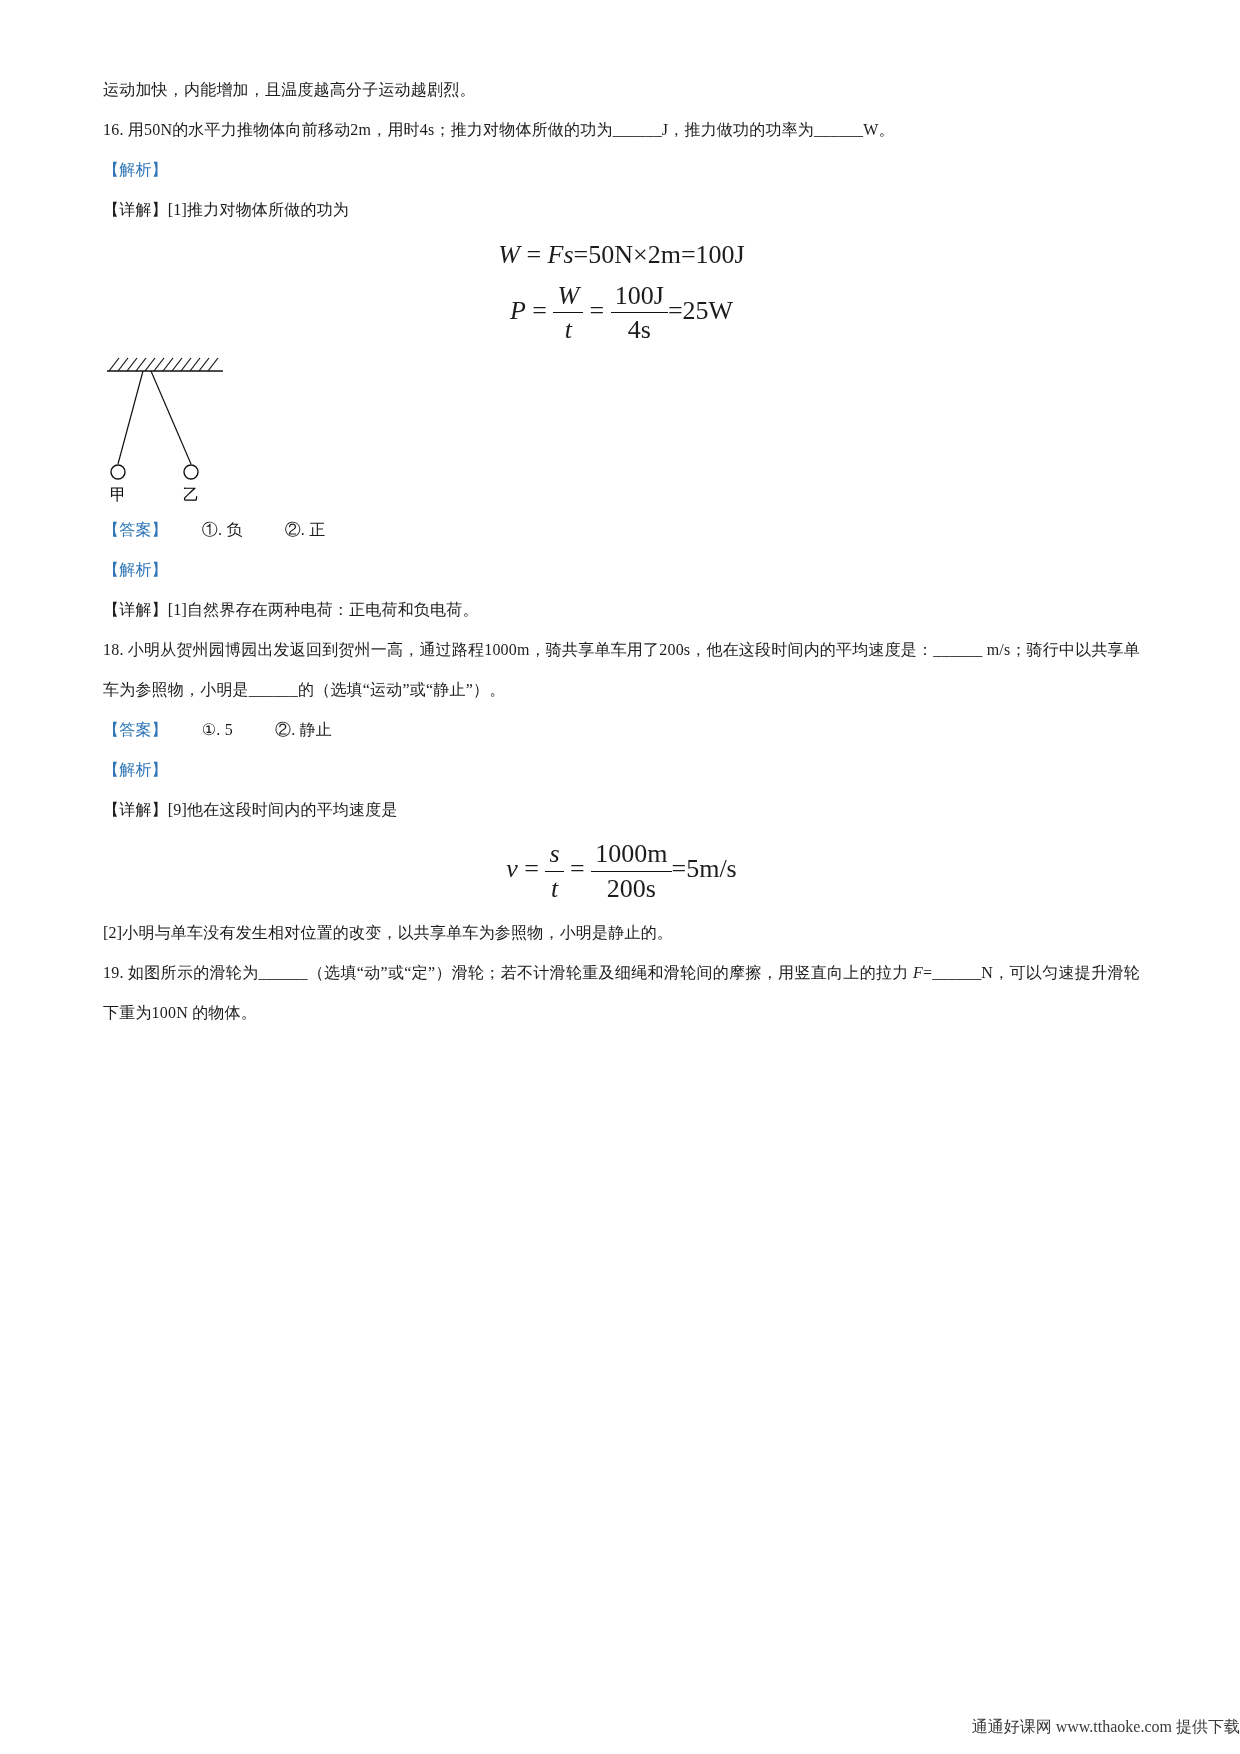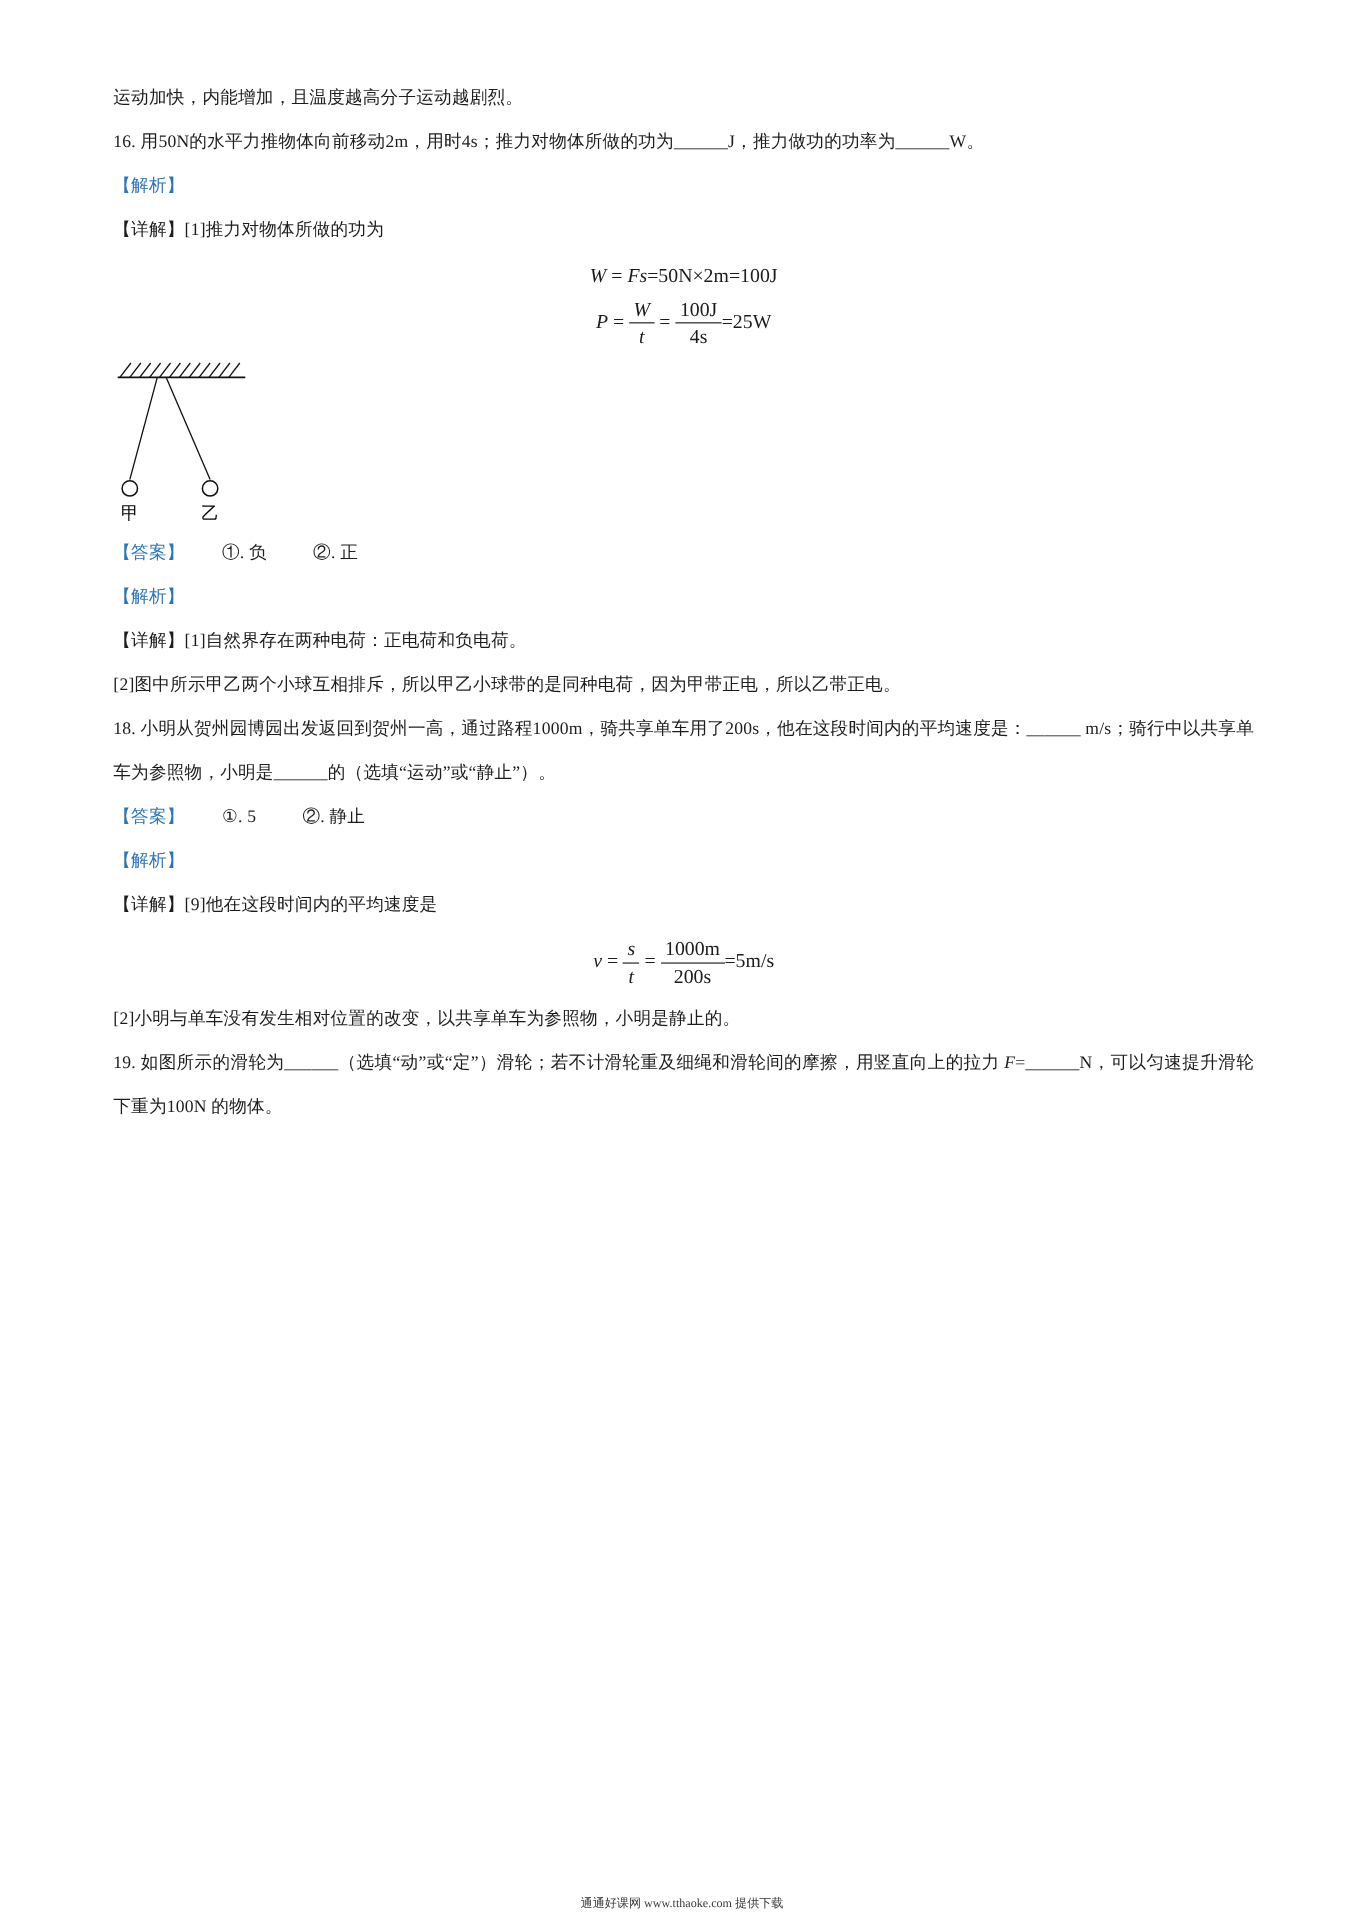--- a/index.html
+++ b/index.html
@@ -20,42 +20,42 @@
     line-height: 2.5;
     text-align: justify;
     letter-spacing: 0.2px;
   }
   .blue { color: #2E75B6; }
   .gap-after { margin-right: 34px; }
   .ans-1 { }
   .ans-2 { margin-left: 42px; }
   .formula {
     text-align: center;
-    font-size: 18px;
+    font-size: 26px;
     margin: 9px 0;
     white-space: pre;
     line-height: 1.25;
     font-family: "Liberation Serif", "DejaVu Serif", serif;
   }
   .mvar { font-style: italic; }
   .frac {
     display: inline-block;
     vertical-align: middle;
     text-align: center;
     line-height: 1.15;
   }
   .frac .num { display: block; border-bottom: 1.4px solid #111; padding: 0 4px 2px; }
   .frac .den { display: block; padding: 2px 4px 0; }
   .figure { margin: 8px 0 0 2px; }
   .fig-label { font-size: 16px; font-family: "Liberation Serif", serif; }
   .footer {
     position: absolute;
     left: 0; right: 0; bottom: 16px;
-    text-align: center;
-    font-size: 11px;
+    text-align: right;
+    font-size: 16px;
     color: #3a3a3a;
     font-family: "Liberation Serif", serif;
   }
 </style>
 </head>
 <body>
 
 <div class="page">
 
   <p class="para">运动加快，内能增加，且温度越高分子运动越剧烈。</p>
@@ -89,21 +89,20 @@
       </g>
       <circle cx="13" cy="118" r="7" fill="#ffffff" stroke="#111" stroke-width="1.4"></circle>
       <circle cx="86" cy="118" r="7" fill="#ffffff" stroke="#111" stroke-width="1.4"></circle>
       <text x="5" y="146" class="fig-label">甲</text>
       <text x="78" y="146" class="fig-label">乙</text>
     </svg>
   </div>
   <p class="para"><span class="blue gap-after">【答案】</span><span class="ans-1">①. 负</span><span class="ans-2">②. 正</span></p>
   <p class="para"><span class="blue">【解析】</span></p>
   <p class="para"><span>【详解】</span><span>[1]自然界存在两种电荷：正电荷和负电荷。</span></p>
-  <p class="para">[2]图中所示甲乙两个小球互相排斥，所以甲乙小球带的是同种电荷，因为甲带正电，所以乙带正电。</p>
 
   <p class="para">18. 小明从贺州园博园出发返回到贺州一高，通过路程1000m，骑共享单车用了200s，他在这段时间内的平均速度是：______ m/s；骑行中以共享单车为参照物，小明是______的（选填“运动”或“静止”）。</p>
   <p class="para"><span class="blue gap-after">【答案】</span><span class="ans-1">①. 5</span><span class="ans-2">②. 静止</span></p>
   <p class="para"><span class="blue">【解析】</span></p>
   <p class="para"><span>【详解】</span><span>[9]他在这段时间内的平均速度是</span></p>
   <div class="formula"><span class="mvar">v</span><span> = </span><span class="frac"><span class="num mvar">s</span><span class="den mvar">t</span></span><span> = </span><span class="frac"><span class="num">1000m</span><span class="den">200s</span></span><span>=5m/s</span></div>
   <p class="para">[2]小明与单车没有发生相对位置的改变，以共享单车为参照物，小明是静止的。</p>
 
   <p class="para"><span>19. 如图所示的滑轮为______（选填“动”或“定”）滑轮；若不计滑轮重及细绳和滑轮间的摩擦，用竖直向上的拉力 </span><span class="mvar">F</span><span>=______N，可以匀速提升滑轮下重为100N 的物体。</span></p>
 

